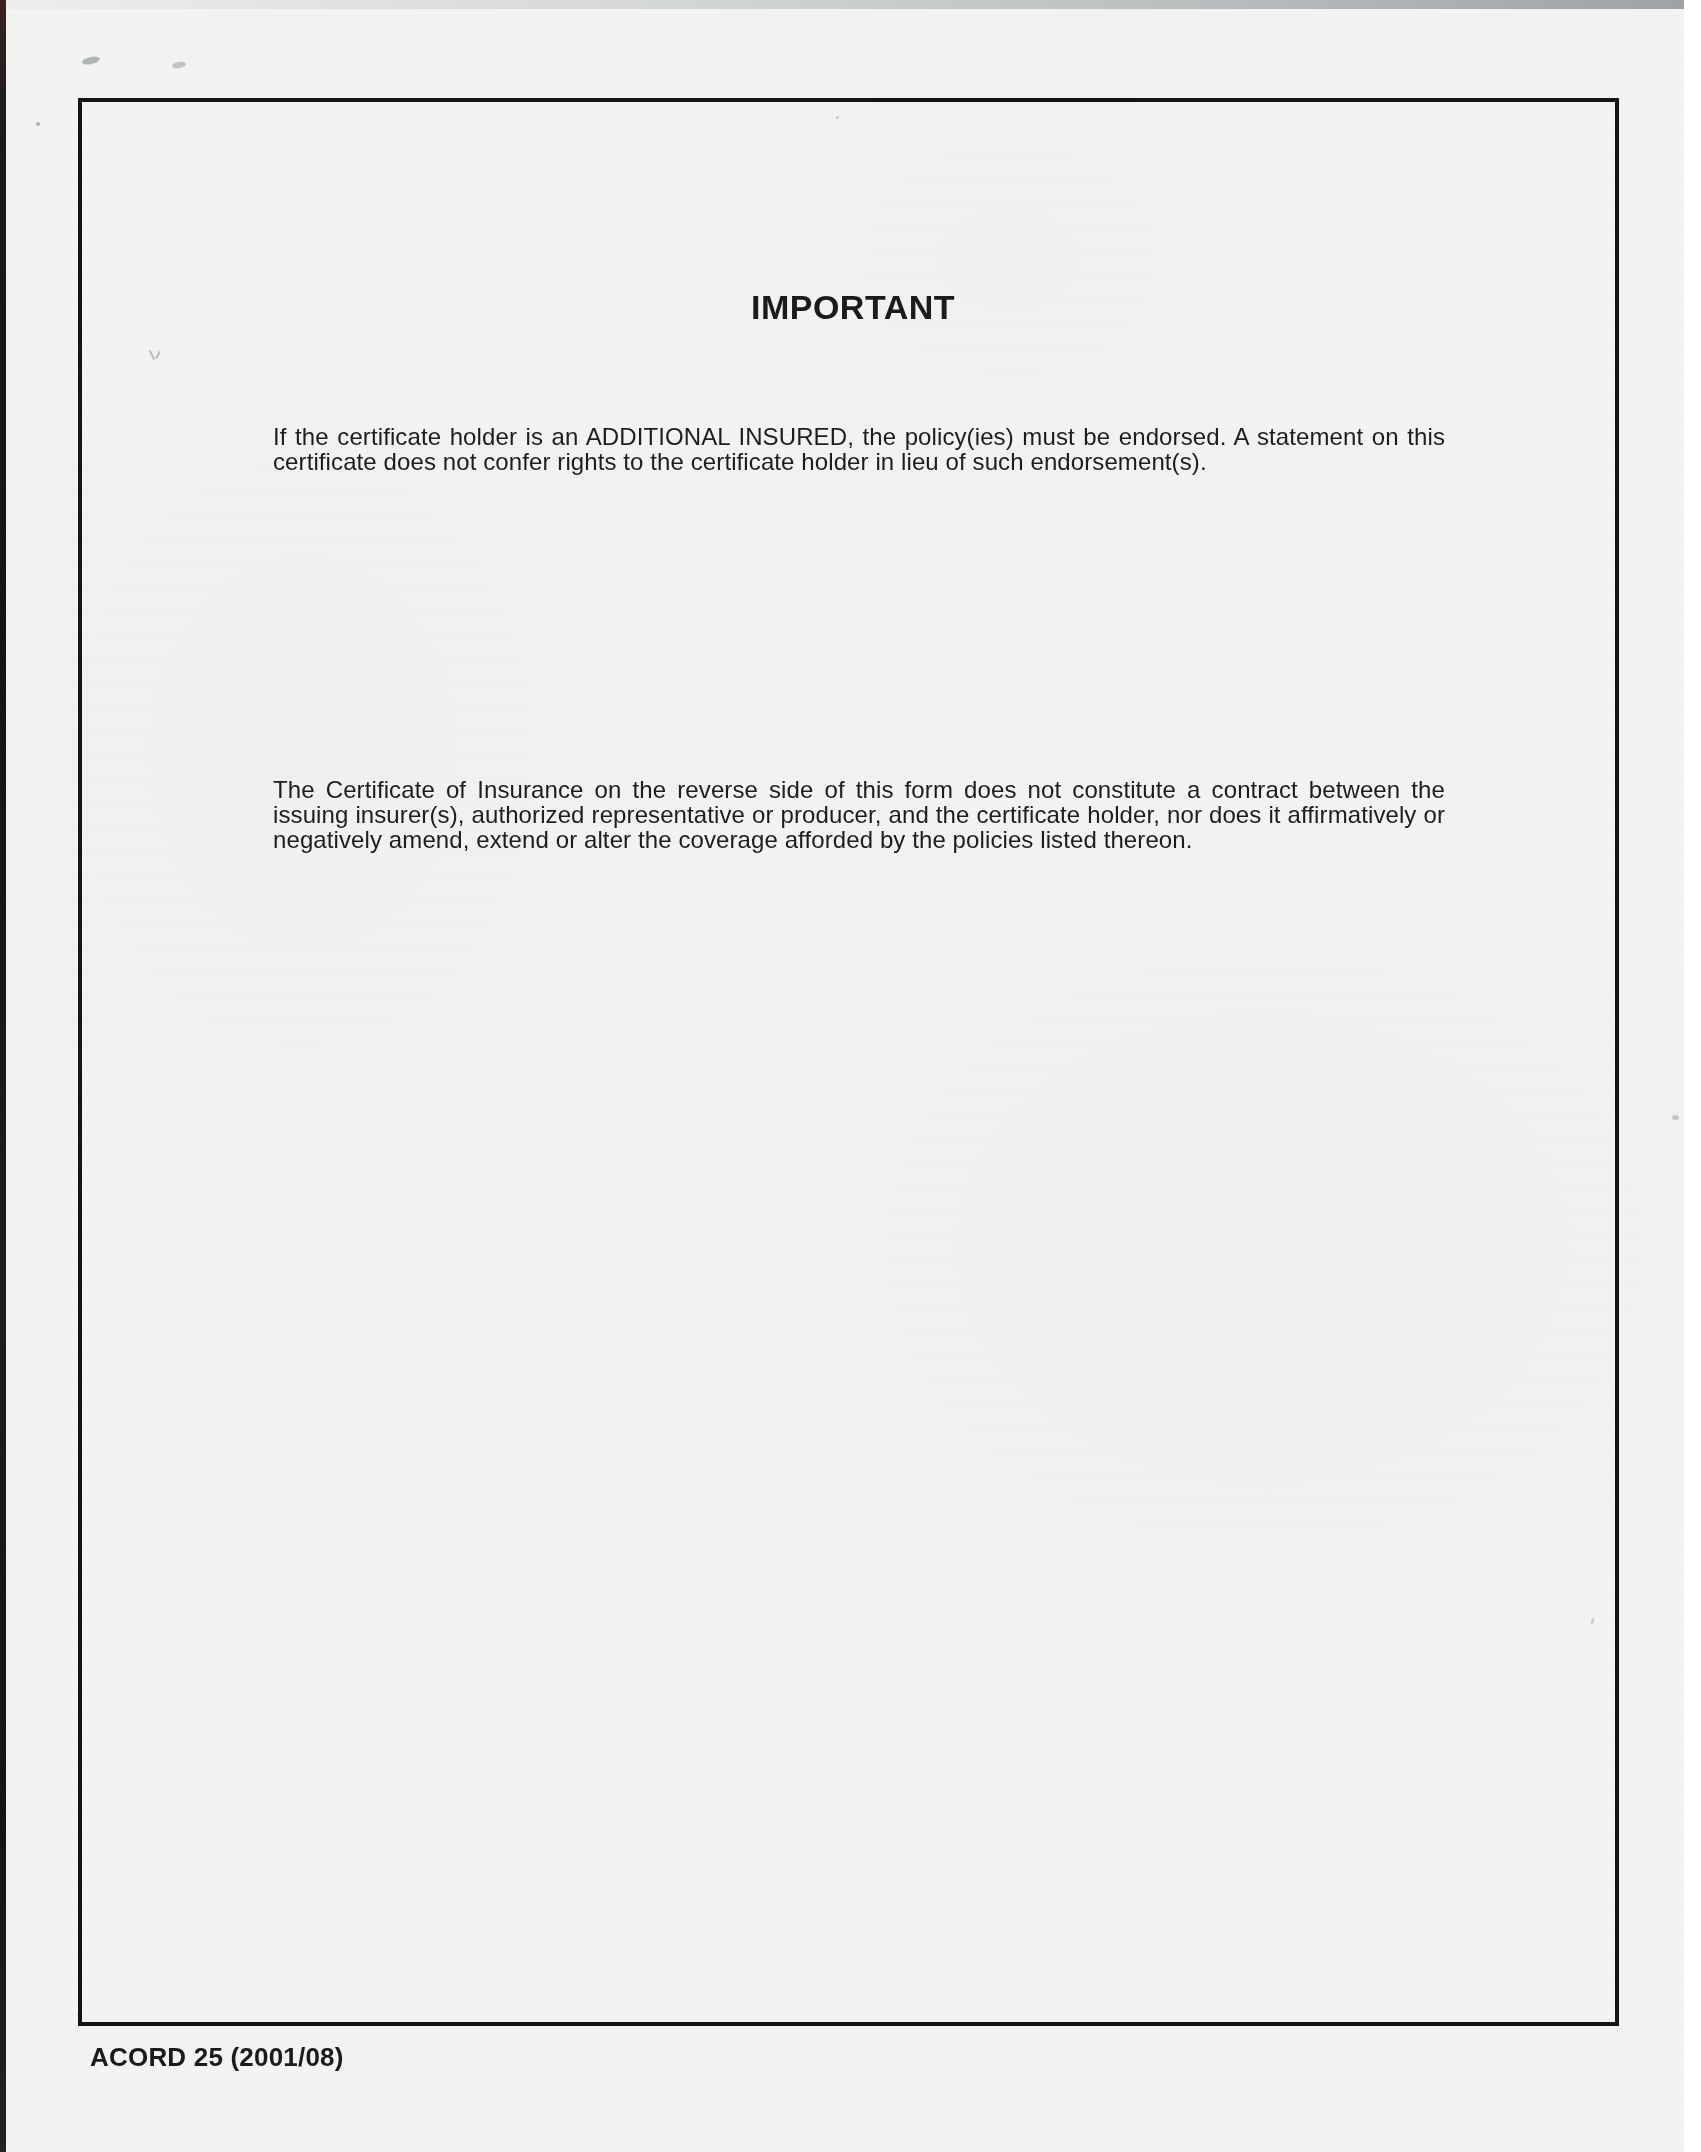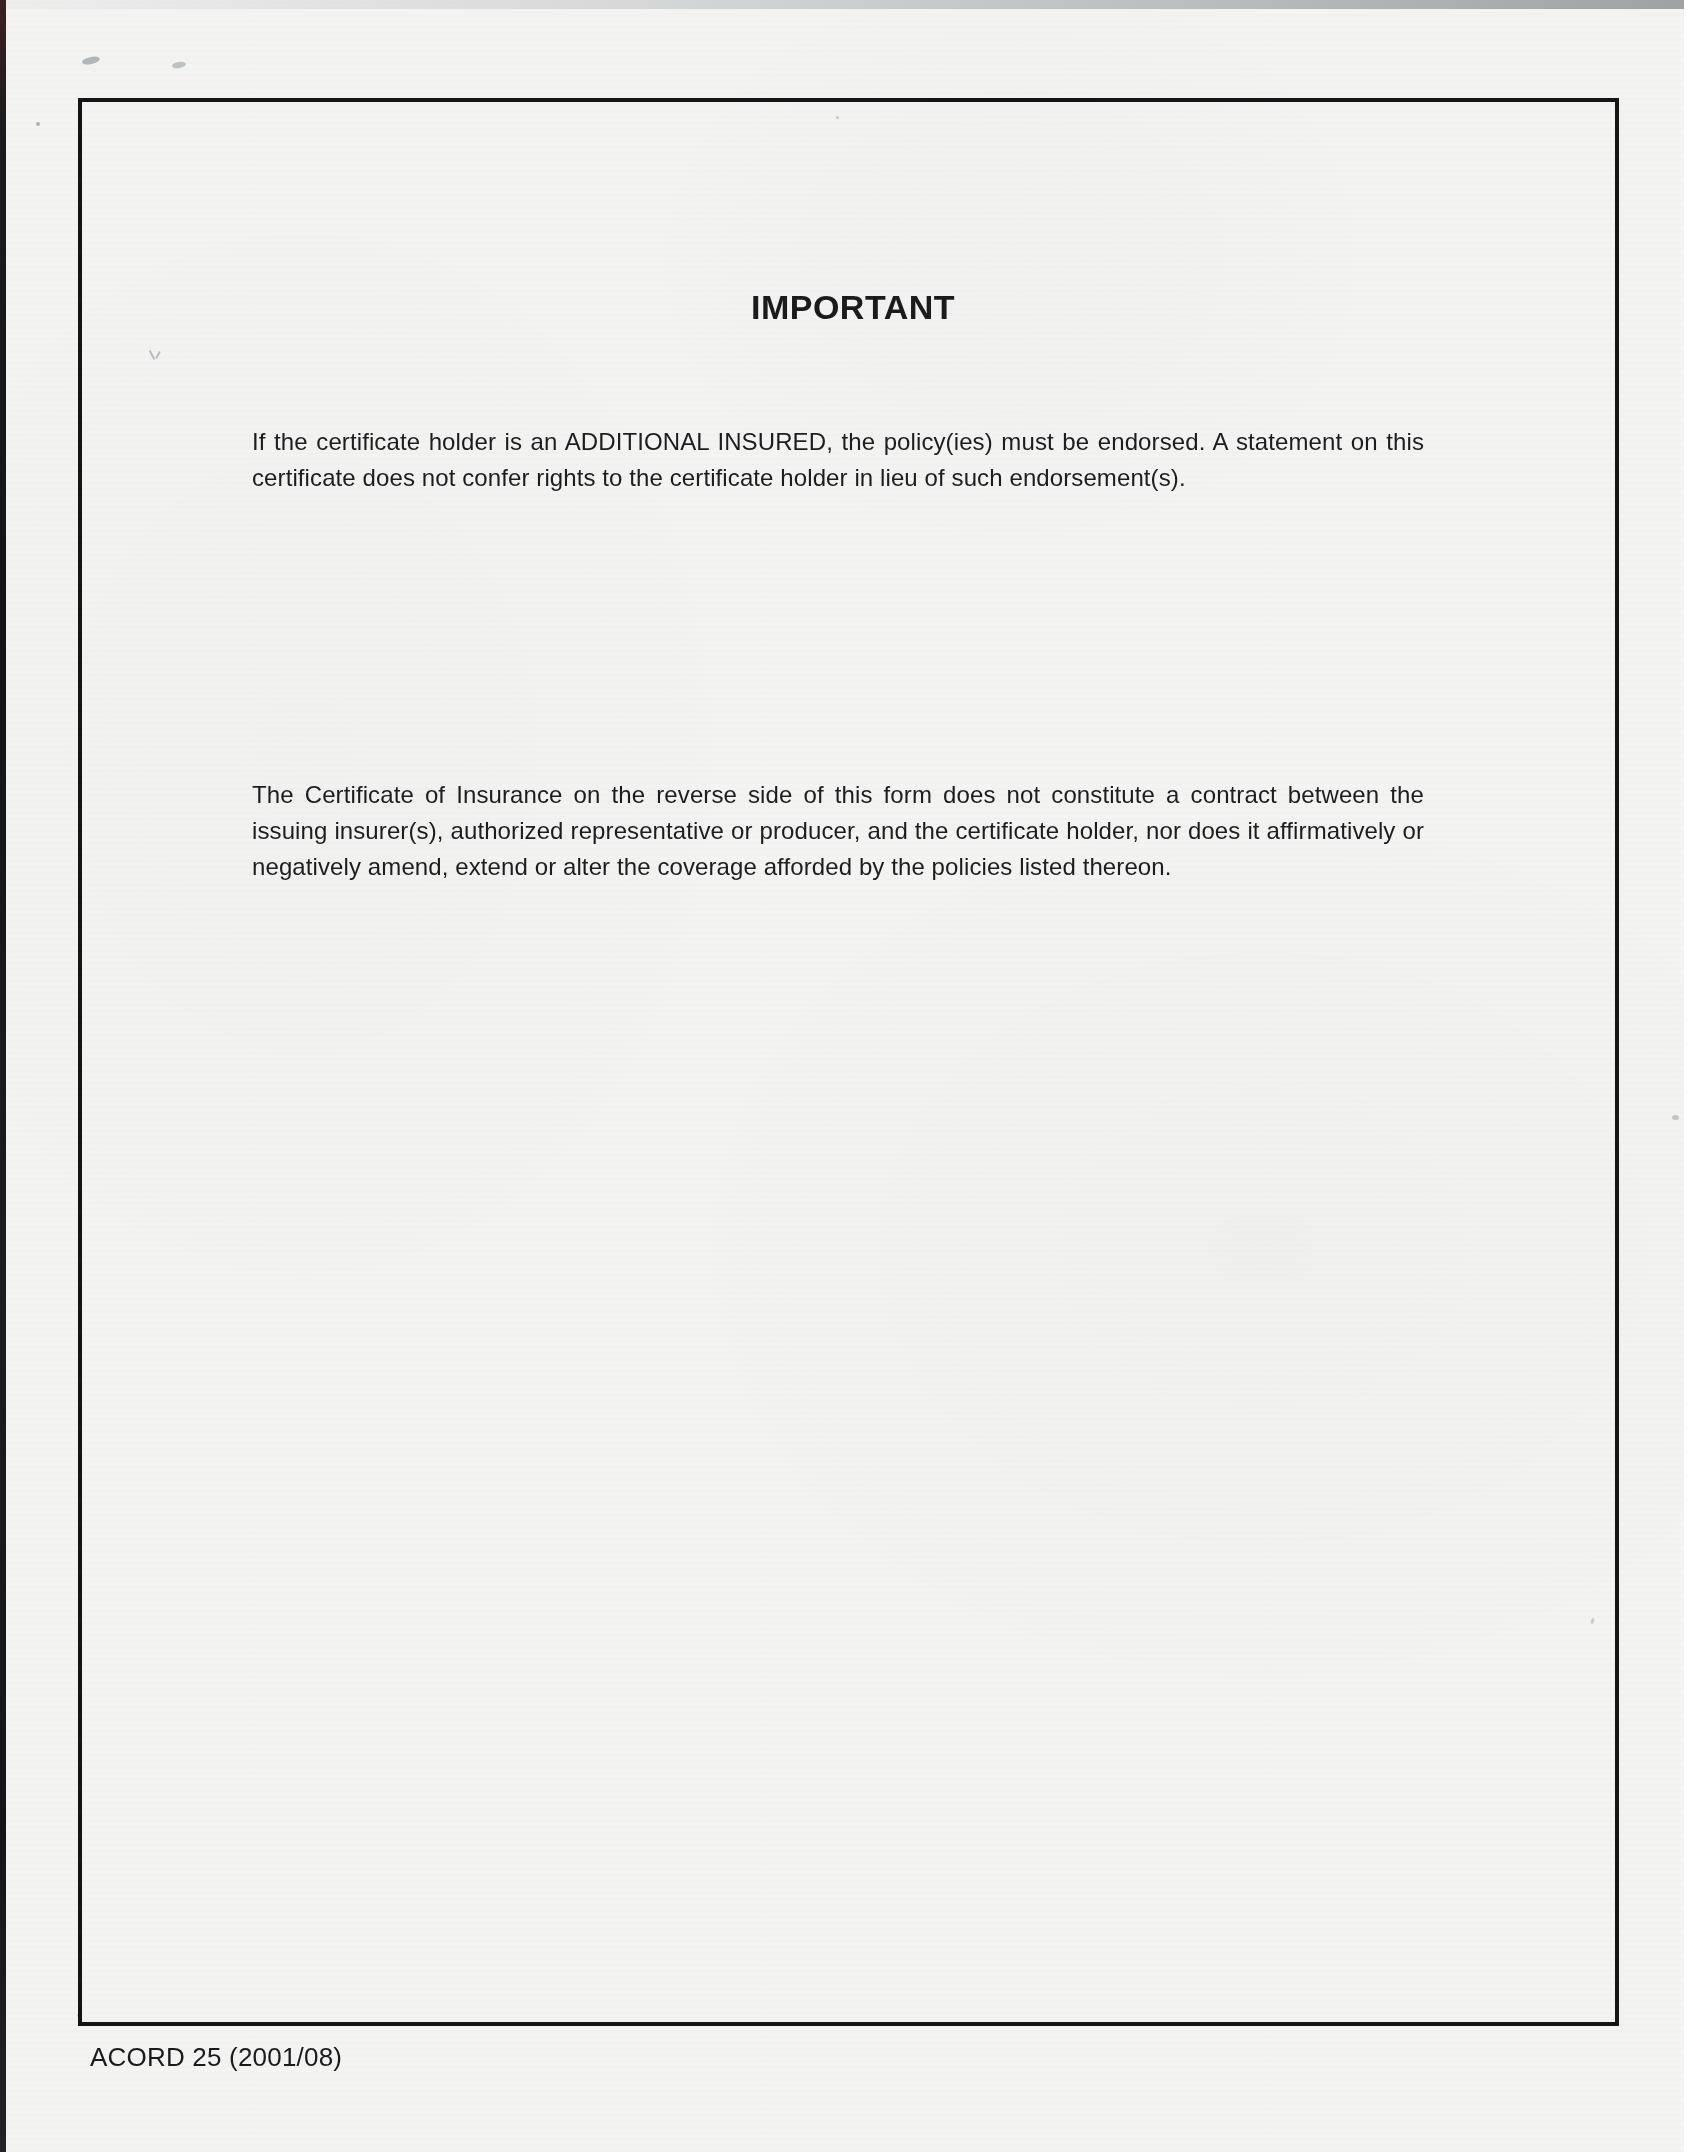--- a/index.html
+++ b/index.html
@@ -47,37 +47,37 @@
     left: 267px; width: 1172px;
     text-align: center;
     color: #1b1b1d;
     font-weight: bold;
   }
   #heading-important { top: 288px; font-size: 34px; letter-spacing: 0.5px; }
   #heading-disclaimer { top: 700px; font-size: 30px; letter-spacing: 0.3px; }
 
   .doc-para {
     position: absolute;
-    left: 252px; width: 1172px;
+    left: 273px; width: 1172px;
     font-size: 24px;
-    line-height: 36px;
+    line-height: 25px;
     color: #1d1d1f;
     text-align: justify;
     text-justify: inter-word;
     letter-spacing: 0.1px;
   }
   #para-additional  { top: 424px; }
   #para-subrogation { top: 519px; }
   #para-disclaimer  { top: 777px; }
 
   .doc-footer {
     position: absolute;
     left: 90px; top: 2042px;
     font-size: 26px;
-    font-weight: normal;
+    font-weight: bold;
     color: #1b1b1d;
     letter-spacing: 0.2px;
   }
 
   
   .smudge { position: absolute; background: #9aa0a4; border-radius: 45% 55% 50% 50%; opacity: 0.75; }
   #smudge-1 { left: 82px;  top: 57px;  width: 18px; height: 7px; transform: rotate(-14deg); }
   #smudge-2 { left: 172px; top: 62px;  width: 14px; height: 6px; transform: rotate(-10deg); opacity: 0.6; }
   #speck-1  { left: 36px;  top: 122px; width: 4px;  height: 4px; border-radius: 50%; opacity: 0.8; }
   #speck-2  { left: 1672px;top: 1115px;width: 7px;  height: 5px; border-radius: 50%; opacity: 0.55; }

